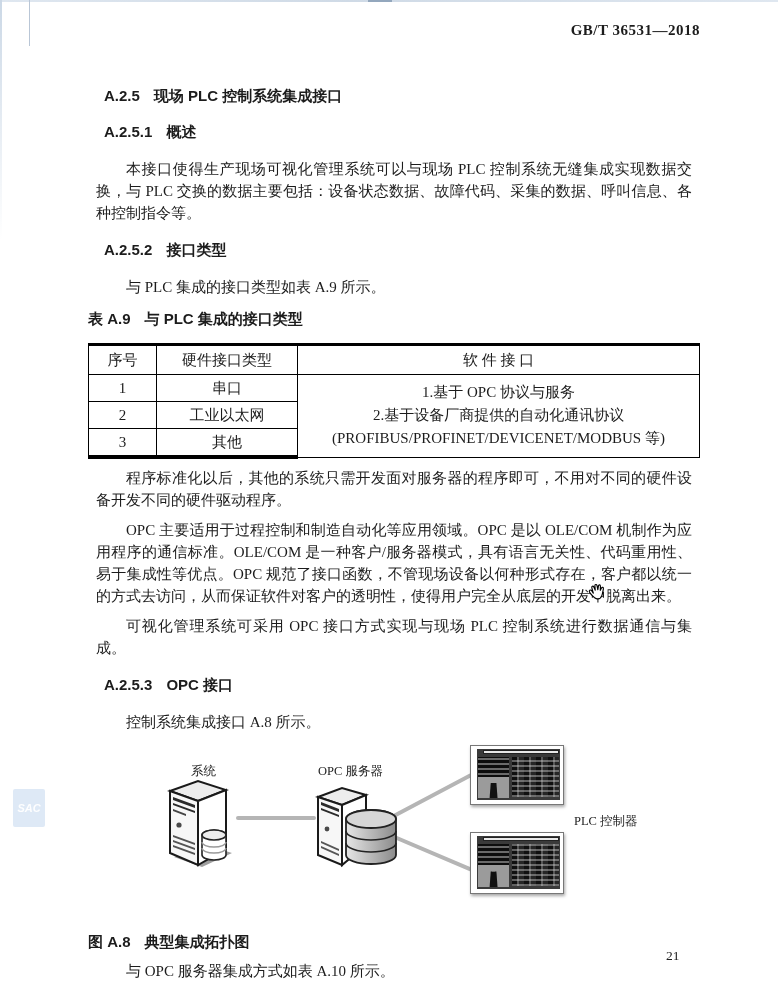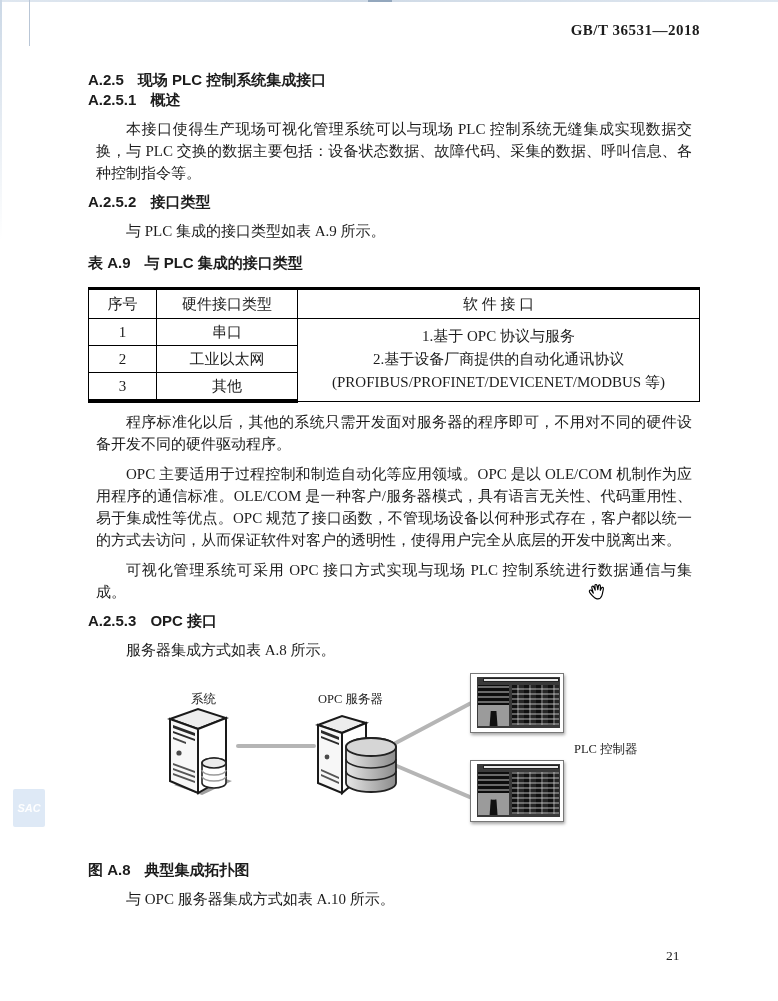--- a/index.html
+++ b/index.html
@@ -11,21 +11,21 @@
   .scan-top-dark{position:absolute;top:0;left:368px;width:24px;height:2px;background:#93a7bd;}
   .scan-left{position:absolute;top:0;left:29px;width:1px;height:46px;background:#b9c6d6;}
   .scan-left-edge{position:absolute;top:0;left:0;width:2px;height:240px;
     background:linear-gradient(#cbd8e6,rgba(203,216,230,0));}
   
   .doc-code{position:absolute;top:22px;right:78px;font-size:15px;font-weight:bold;
     letter-spacing:.5px;}
   
   .content{position:absolute;left:88px;top:70px;width:612px;}
   h3.sec{font-family:"Liberation Sans","DejaVu Sans",sans-serif;font-size:15px;
-    font-weight:bold;margin:0;line-height:20px;}
+    font-weight:bold;margin:16px;line-height:20px;}
   h3.sec .num{margin-right:14px;}
   .h-a251{margin-top:15px;}
   .h-a252{margin-top:9px;}
   .h-a253{margin-top:5px;}
   p.body{font-size:15px;line-height:22px;margin:8px;text-indent:2em;text-align:justify;}
   .p-overview{margin-top:10px;}
   .p-intro{margin-top:11px;}
   .p-opc1{margin-top:14px;}
   .p-fig-intro{margin-top:13px;}
   .p-t10{margin-top:14px;}
@@ -137,21 +137,21 @@
     </table>
 
     <p class="body">程序标准化以后，其他的系统只需开发面对服务器的程序即可，不用对不同的硬件设备开发不同的硬件驱动程序。</p>
     <p class="body p-opc1">OPC 主要适用于过程控制和制造自动化等应用领域。OPC 是以 OLE/COM 机制作为应用程序的通信标准。OLE/COM 是一种客户/服务器模式，具有语言无关性、代码重用性、易于集成性等优点。OPC 规范了接口函数，不管现场设备以何种形式存在，客户都以统一的方式去访问，从而保证软件对客户的透明性，使得用户完全从底层的开发中脱离出来。</p>
     <p class="body">可视化管理系统可采用 OPC 接口方式实现与现场 PLC 控制系统进行数据通信与集成。</p>
 
     <h3 class="sec h-a253">
       <span class="num">A.2.5.3</span><span>OPC 接口</span>
     </h3>
 
-    <p class="body p-fig-intro">服务器集成方式如表 A.8 所示。</p>
+    <p class="body p-fig-intro">控制系统集成接口 A.8 所示。</p>
 
     <div class="diagram">
 
       <div class="diag-label" style="left:103px;top:22px;">系统</div>
       <div class="diag-label" style="left:230px;top:22px;">OPC 服务器</div>
       <div class="diag-label" style="left:486px;top:72px;">PLC 控制器</div>
 
       <div class="conn" style="left:148px;top:75px;width:80px;"></div>
       <div class="conn rot" style="left:304px;top:74px;width:90px;transform:rotate(-28deg);"></div>
       <div class="conn rot" style="left:304px;top:93px;width:88px;transform:rotate(23deg);"></div>

